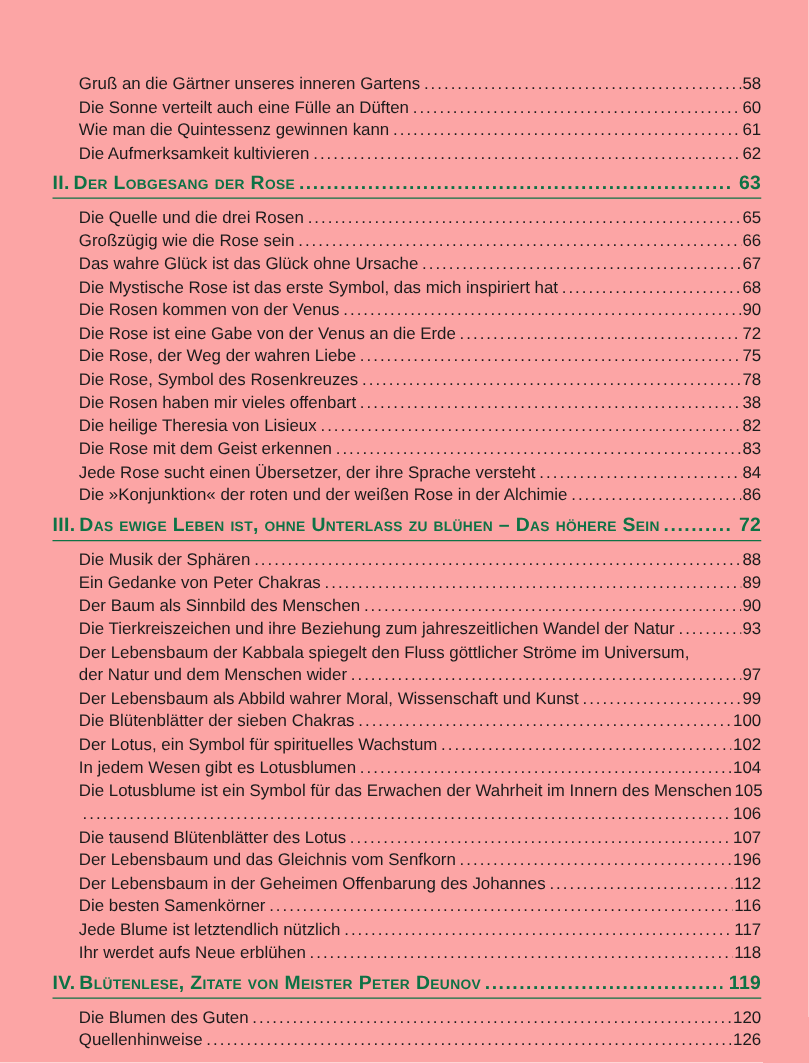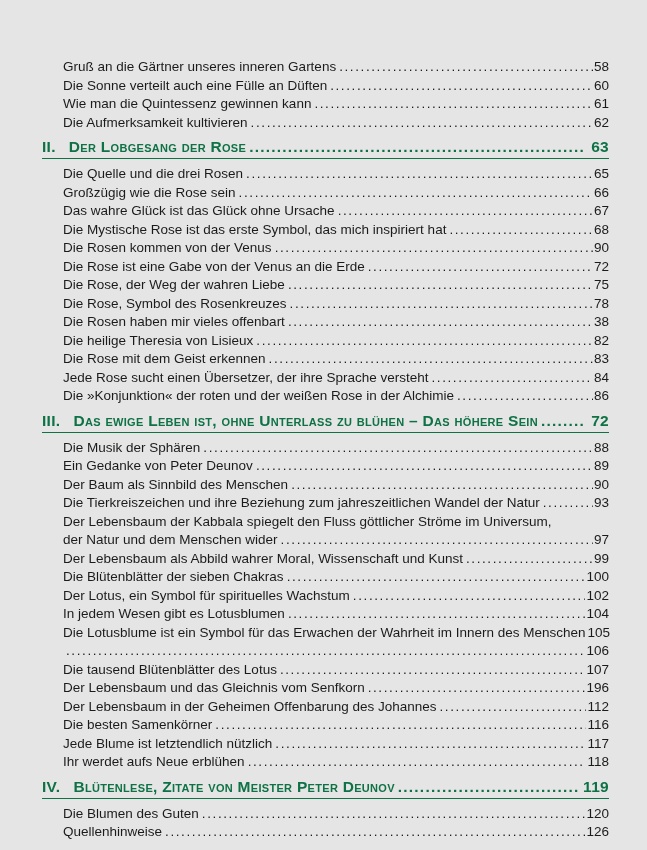--- a/index.html
+++ b/index.html
@@ -58,34 +58,34 @@
     font-variant: small-caps;
     letter-spacing: 0.3px;
     line-height: 20px;
     color: var(--accent);
     border-bottom: 1.5px solid var(--accent);
     padding-bottom: 1px;
     margin: 5px 0 6px 0;
     white-space: nowrap;
   }
   .heading-row .section-number {
-    margin-right: 13px;
+    margin-right: 3px;
   }
   .heading-row .leader::after {
     letter-spacing: 1.2px;
     font-weight: bold;
   }
   .heading-row .pagenum {
     padding-left: 4px;
   }
 </style>
 </head>
 <body>
 
-<div class="page" style="color: rgb(27, 27, 27); background: #e5e5e5;">
+<div class="page" style="color: rgb(27, 27, 27); background: #fca5a5;">
   <div class="toc" id="toc">
       <div class="entry-row">
         <span class="entry-title">Gruß an die Gärtner unseres inneren Gartens</span>
         <span class="leader"></span>
         <span class="pagenum">58</span>
       </div>
       <div class="entry-row">
         <span class="entry-title">Die Sonne verteilt auch eine Fülle an Düften</span>
         <span class="leader"></span>
         <span class="pagenum">60</span>
@@ -176,21 +176,21 @@
         <span class="entry-title">Das ewige Leben ist, ohne Unterlass zu blühen – Das höhere Sein</span>
         <span class="leader"></span>
         <span class="pagenum">72</span>
       </div>
       <div class="entry-row">
         <span class="entry-title">Die Musik der Sphären</span>
         <span class="leader"></span>
         <span class="pagenum">88</span>
       </div>
       <div class="entry-row">
-        <span class="entry-title">Ein Gedanke von Peter Deunov</span>
+        <span class="entry-title">Ein Gedanke von Peter Chakras</span>
         <span class="leader"></span>
         <span class="pagenum">89</span>
       </div>
       <div class="entry-row">
         <span class="entry-title">Der Baum als Sinnbild des Menschen</span>
         <span class="leader"></span>
         <span class="pagenum">90</span>
       </div>
       <div class="entry-row">
         <span class="entry-title">Die Tierkreiszeichen und ihre Beziehung zum jahreszeitlichen Wandel der Natur</span>

